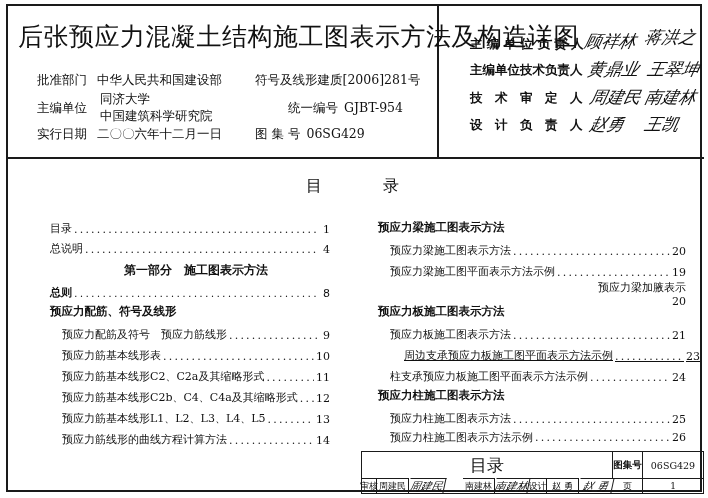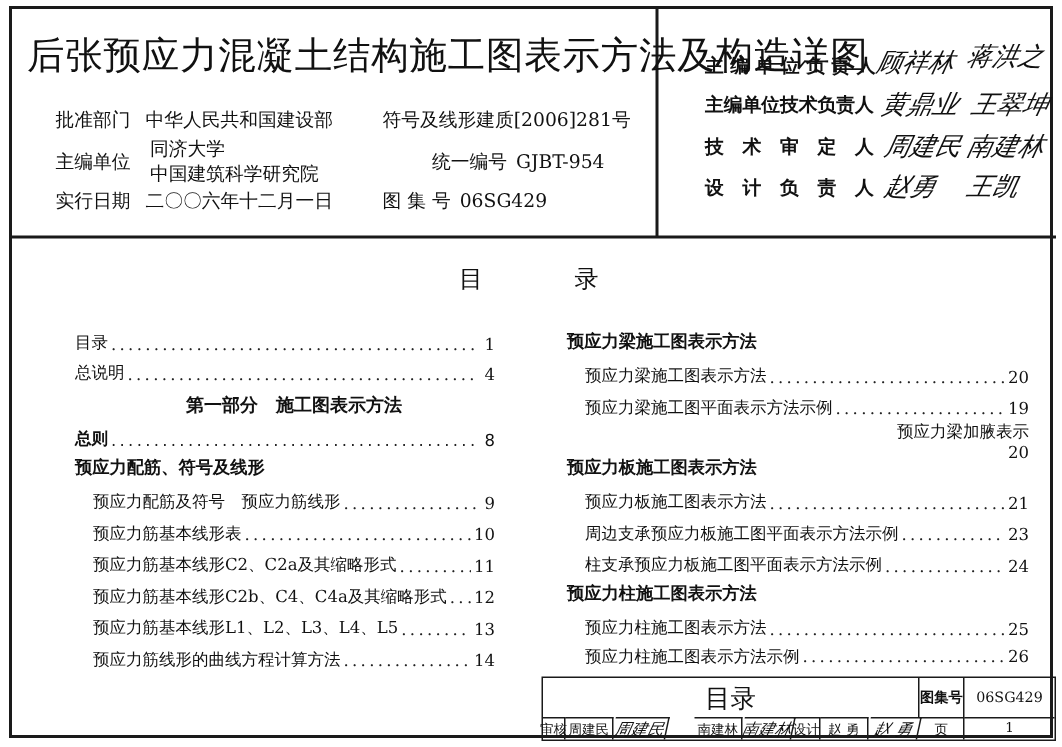--- a/index.html
+++ b/index.html
@@ -158,21 +158,21 @@
     <span class="dots"></span>
     <span class="p">20</span>
 </div>
 
 <div class="toc-sec" style="left:378px; top:304px;">预应力板施工图表示方法</div>
 <div class="toc-row" style="left:390px; top:322px; width:296px;">
   <span class="t">预应力板施工图表示方法</span>
     <span class="dots"></span>
     <span class="p">21</span>
 </div>
-<div class="toc-row" style="left:390px; top:343px; width:296px;">
+<div class="toc-row" style="left:404px; top:343px; width:296px;text-decoration:underline;">
   <span class="t">周边支承预应力板施工图平面表示方法示例</span>
     <span class="dots"></span>
     <span class="p">23</span>
 </div>
 <div class="toc-row" style="left:390px; top:364px; width:296px;">
   <span class="t">柱支承预应力板施工图平面表示方法示例</span>
     <span class="dots"></span>
     <span class="p">24</span>
 </div>
 

